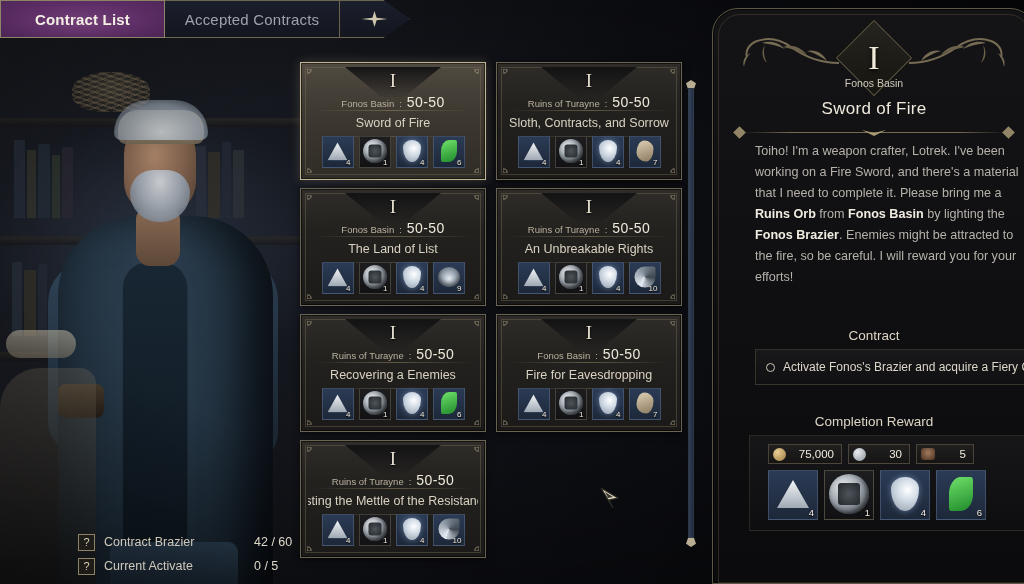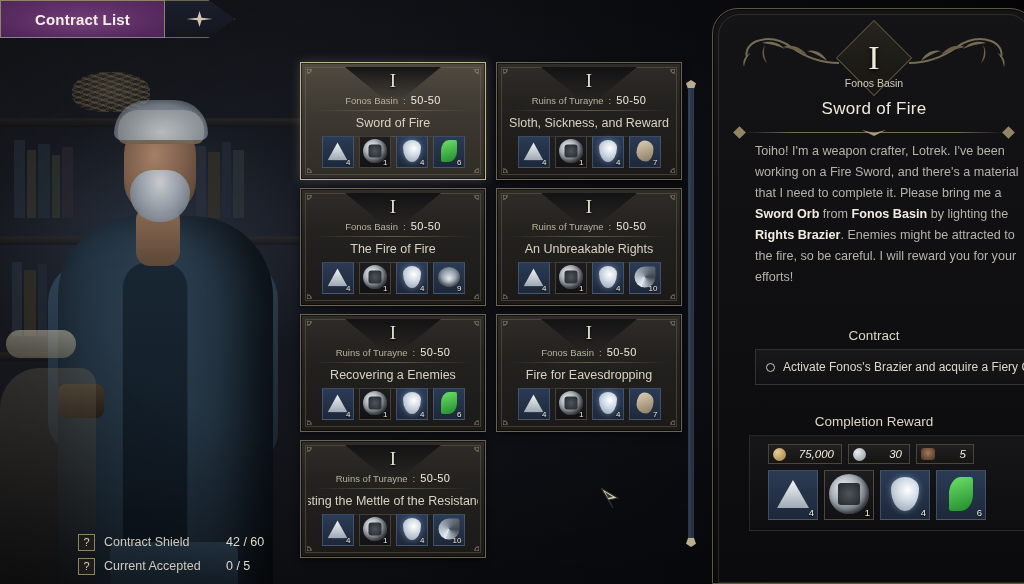--- a/index.html
+++ b/index.html
@@ -190,21 +190,21 @@
     position: absolute; left: 0; right: 0; top: 2px;
     text-align: center; font-family: "Liberation Serif", serif;
     font-size: 19px; color: #e7e0cf; line-height: 22px;
     text-shadow: 0 1px 2px #000;
   }
   .card-meta {
     position: absolute; left: 0; right: 0; top: 26px;
     display: flex; align-items: baseline; justify-content: center; gap: 5px;
     font-size: 9.5px; color: #b9b19e;
   }
-  .card-meta .lvl { font-size: 11px; color: #efe9da; letter-spacing: .4px; }
+  .card-meta .lvl { font-size: 14px; color: #efe9da; letter-spacing: .4px; }
   .card-rule {
     position: absolute; left: 8px; right: 8px; top: 42px; height: 1px;
     background: linear-gradient(90deg, rgba(150,135,100,0), rgba(150,135,100,.55), rgba(150,135,100,0));
   }
   .card-title {
     position: absolute; left: 2px; right: 2px; top: 48px;
     text-align: center; font-size: 12.5px; color: #d9d2c2;
     white-space: nowrap; overflow: hidden;
   }
   .card.clip .card-title { text-align: left; left: 2px; text-indent: -16px; }
@@ -312,21 +312,21 @@
     display: flex; align-items: center; padding: 0 10px;
   }
   .obj-bullet { width: 9px; height: 9px; border-radius: 50%; border: 1px solid #cdc6b5; margin-right: 8px; flex: none; }
   .obj-text { font-size: 12px; color: #ded8cb; white-space: nowrap; }
 
   .reward-box {
     position: absolute; left: 30px; right: 0; top: 420px; height: 96px;
     background: linear-gradient(180deg, rgba(24,23,25,.85), rgba(14,14,16,.85));
     border: 1px solid rgba(110,102,80,.28); border-right: none;
   }
-  .cur-row { position: absolute; left: 18px; top: 8px; display: flex; gap: 6px; font-style: italic; }
+  .cur-row { position: absolute; left: 18px; top: 8px; display: flex; gap: 6px; }
   .cur {
     display: flex; align-items: center; gap: 4px;
     height: 20px; padding: 0 7px 0 4px; min-width: 74px;
     border: 1px solid rgba(130,120,95,.45);
     background: linear-gradient(180deg, rgba(40,38,35,.65), rgba(22,21,20,.65));
   }
   .cur .v { flex: 1; text-align: right; font-size: 11.5px; color: #f0ebdf; }
   .coin { width: 13px; height: 13px; border-radius: 50%; }
   .coin.gold { background: radial-gradient(circle at 35% 32%, #e9cf96, #9c7a3e); }
   .coin.silver { background: radial-gradient(circle at 35% 32%, #e9edf1, #8a929b); }
@@ -345,21 +345,21 @@
 
   .footer { position: absolute; left: 78px; top: 530px; }
   .frow { display: flex; align-items: center; height: 24px; }
   .qbox {
     width: 17px; height: 17px; margin-right: 9px;
     border: 1px solid #8d8straight; border: 1px solid #8d8468;
     display: flex; align-items: center; justify-content: center;
     font-size: 11px; color: #d8cfb6; background: rgba(35,32,26,.7);
   }
   .flabel { font-size: 12.5px; color: #cfc9bb; width: 122px; }
-  .fval { font-size: 12.5px; color: #ded8ca; }
+  .fval { font-size: 12.5px; color: #ded8ca; margin-left: 28px; }
 
   
   .cursor { position: absolute; left: 600px; top: 487px; width: 20px; height: 22px; }
   .cursor svg { width: 20px; height: 22px; display: block; }
 </style>
 </head>
 <body>
 
 <div id="app">
 
@@ -395,20 +395,23 @@
     <div class="sash"></div>
   </div>
   <div class="scroll-prop"></div>
   <div class="table-prop"></div>
   <div class="vignette"></div>
 
   <div class="tabbar">
     <div class="tab t1 active">
       <span>Contract List</span>
     </div>
+    <div class="tab t2">
+      <span>Accepted Contracts</span>
+    </div>
     <div class="tab-arrow">
       <span class="star4"></span>
     </div>
   </div>
 
   <div class="cards">
 
     <div class="card sel" style="left:0;top:0;">
       <div class="card-inner">
         <span class="corner tl">
@@ -485,21 +488,21 @@
             </svg>
           </span>
         <div class="card-crest"></div>
         <div class="card-roman">I</div>
         <div class="card-meta">
           <span>Ruins of Turayne</span>
           <span>:</span>
           <span class="lvl">50-50</span>
         </div>
         <div class="card-rule"></div>
-        <div class="card-title">Sloth, Sickness, and Reward</div>
+        <div class="card-title">Sloth, Contracts, and Sorrow</div>
         <div class="card-rule2"></div>
         <div class="items">
           <div class="slot">
               <span class="ico g-cone"></span>
               <span class="q">4</span>
             </div>
           <div class="slot round">
               <span class="ico g-orb"></span>
               <span class="q">1</span>
             </div>
@@ -538,21 +541,21 @@
             </svg>
           </span>
         <div class="card-crest"></div>
         <div class="card-roman">I</div>
         <div class="card-meta">
           <span>Fonos Basin</span>
           <span>:</span>
           <span class="lvl">50-50</span>
         </div>
         <div class="card-rule"></div>
-        <div class="card-title">The Fire of Fire</div>
+        <div class="card-title">The Land of List</div>
         <div class="card-rule2"></div>
         <div class="items">
           <div class="slot">
               <span class="ico g-cone"></span>
               <span class="q">4</span>
             </div>
           <div class="slot round">
               <span class="ico g-orb"></span>
               <span class="q">1</span>
             </div>
@@ -821,21 +824,21 @@
         <span class="dm l"></span>
           <span class="ln"></span>
           <span class="dm r"></span>
         <span class="ctr">
           <svg viewBox="0 0 28 12">
               <path d="M2 4 L14 10 L26 4 L14 7 Z" fill="#a99a76"></path>
             </svg>
         </span>
       </div>
 
-      <div class="desc">Toiho! I'm a weapon crafter, Lotrek. I've been working on a Fire Sword, and there's a material that I need to complete it. Please bring me a <b>Sword Orb</b> from <b>Fonos Basin</b> by lighting the <b>Rights Brazier</b>. Enemies might be attracted to the fire, so be careful. I will reward you for your efforts!</div>
+      <div class="desc">Toiho! I'm a weapon crafter, Lotrek. I've been working on a Fire Sword, and there's a material that I need to complete it. Please bring me a <b>Ruins Orb</b> from <b>Fonos Basin</b> by lighting the <b>Fonos Brazier</b>. Enemies might be attracted to the fire, so be careful. I will reward you for your efforts!</div>
 
       <div class="sec-label contract">Contract</div>
       <div class="contract-box">
         <span class="obj-bullet"></span>
         <span class="obj-text">Activate Fonos's Brazier and acquire a Fiery Orb</span>
 
       </div>
 
       <div class="sec-label reward">Completion Reward</div>
       <div class="reward-box">
@@ -871,26 +874,26 @@
               <span class="q">6</span>
             </div>
         </div>
       </div>
     </div>
   </div>
 
   <div class="footer">
     <div class="frow">
       <span class="qbox">?</span>
-      <span class="flabel">Contract Shield</span>
+      <span class="flabel">Contract Brazier</span>
       <span class="fval">42 / 60</span>
     </div>
     <div class="frow">
       <span class="qbox">?</span>
-      <span class="flabel">Current Accepted</span>
+      <span class="flabel">Current Activate</span>
       <span class="fval">0 / 5</span>
     </div>
   </div>
 
   <span class="cursor">
     <svg viewBox="0 0 20 22">
       <path d="M1 1 L18 11 L9 13 L13 21 Z" fill="#ded5bc" stroke="#2b2a25" stroke-width="1.2"></path>
       <path d="M5 5 L13 10 L8 11 Z" fill="#3a3832"></path>
     </svg>
   </span>

